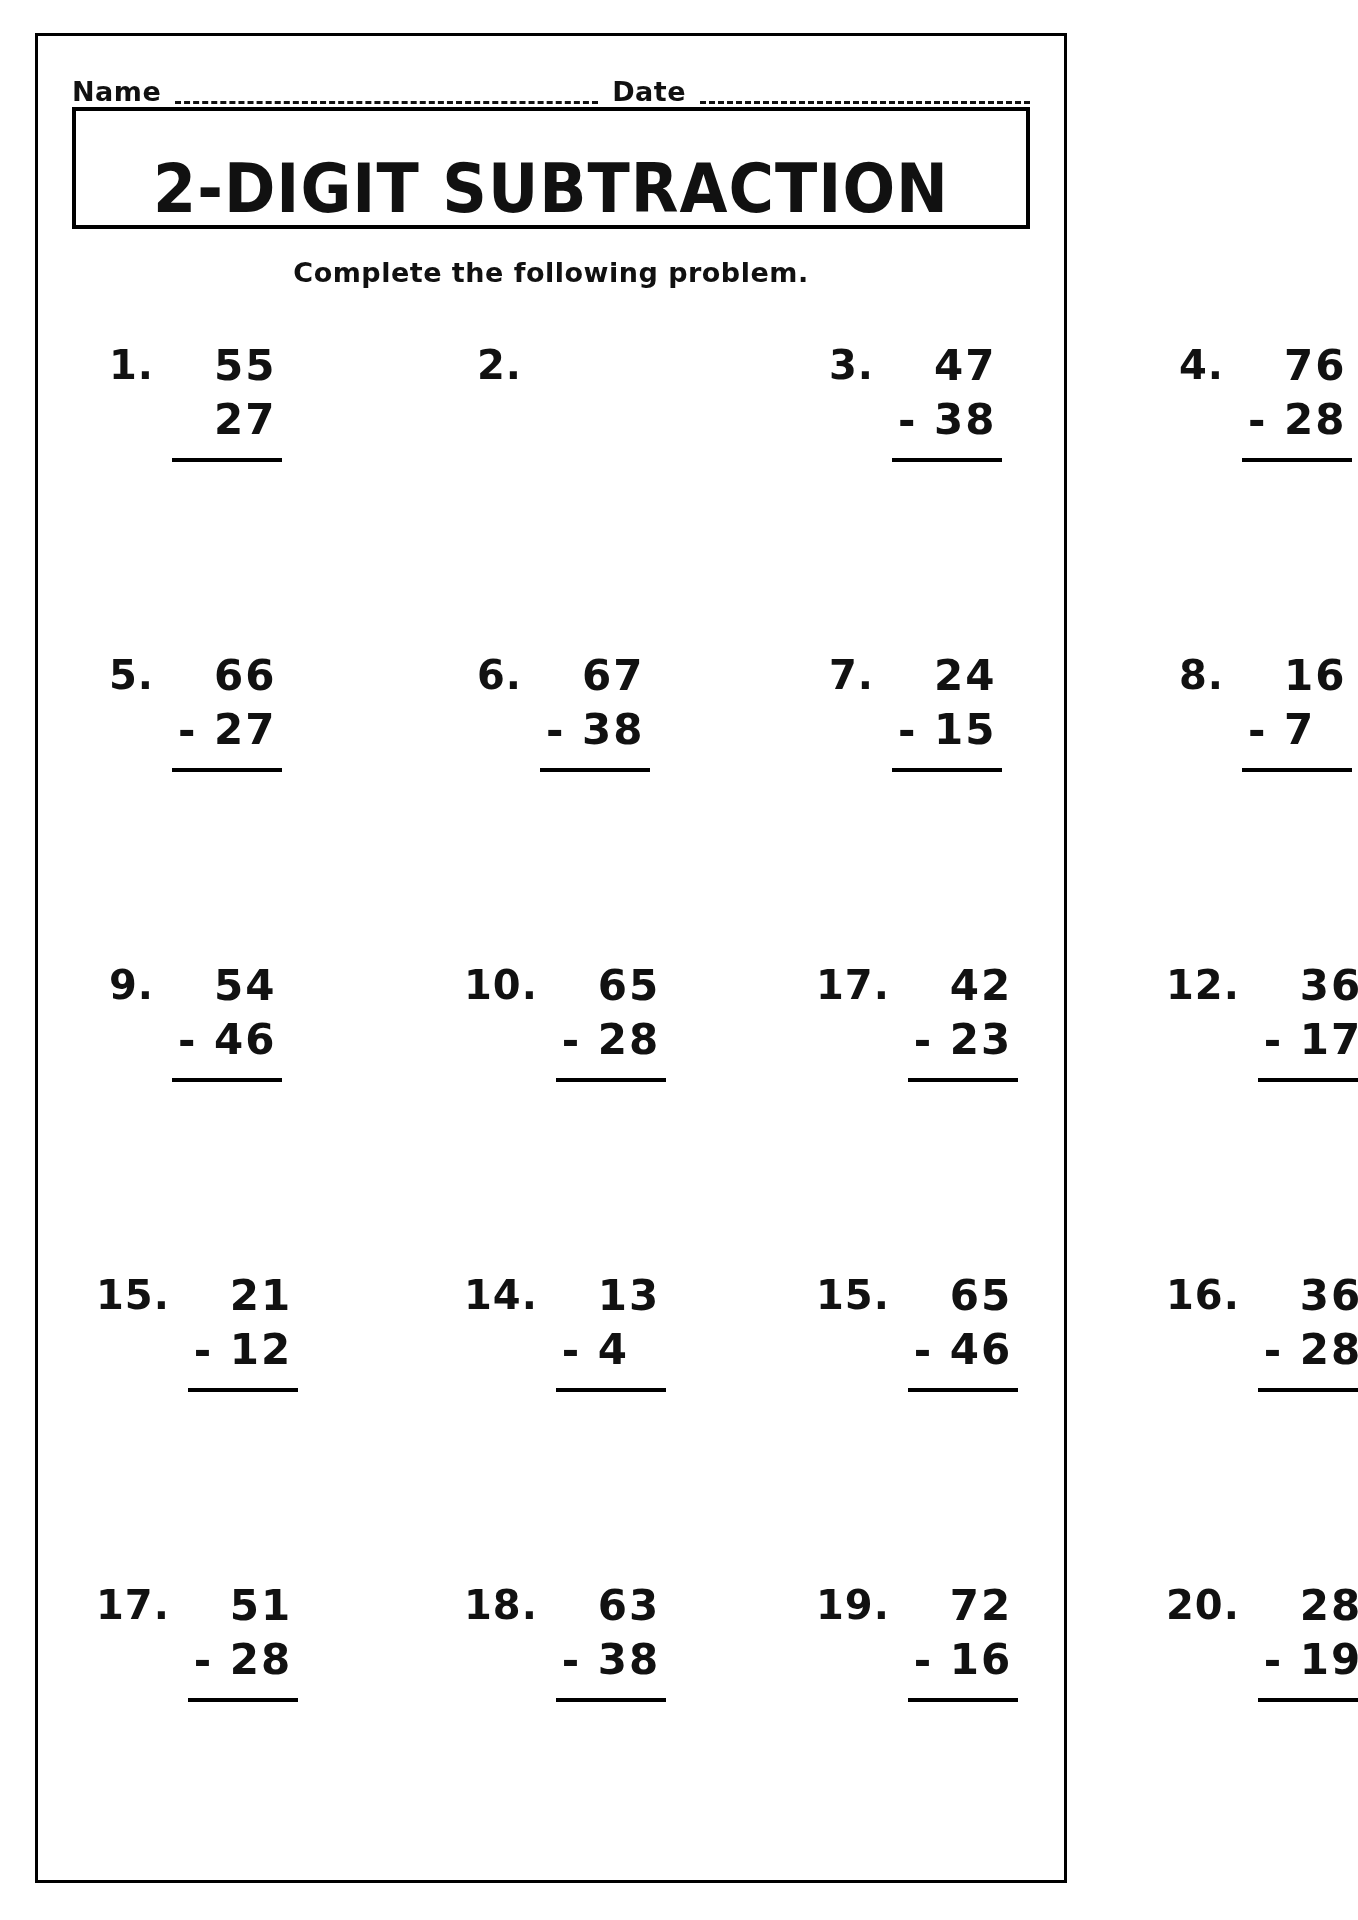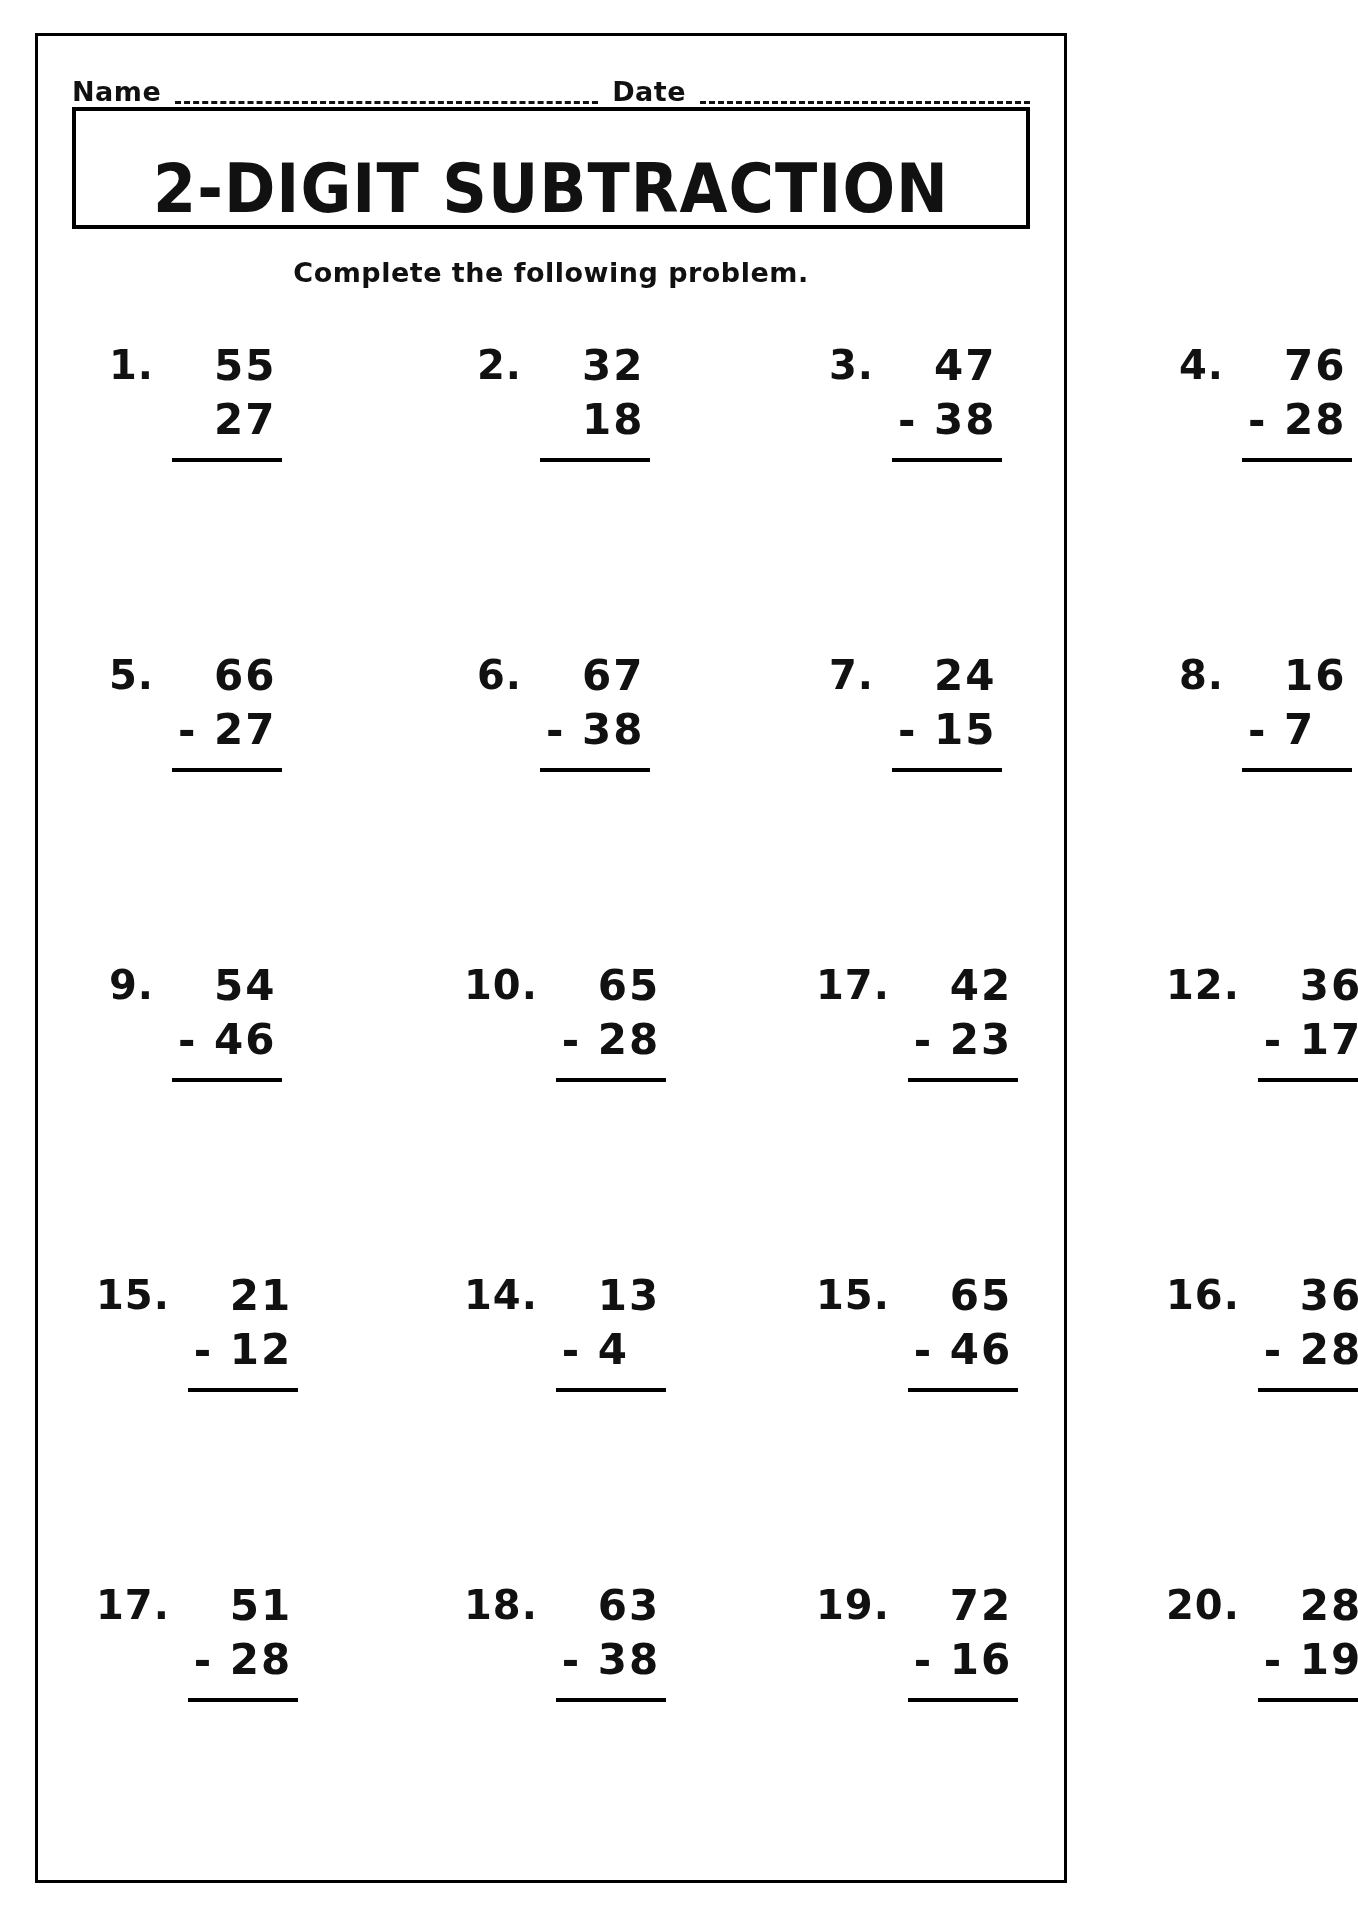--- a/index.html
+++ b/index.html
@@ -143,31 +143,20 @@
       </div>
       <div class="num-row">
         <span class="op"></span>
         <span class="val">27</span>
       </div>
       <div class="answer-line"></div>
     </div>
   </div>
       <div class="problem">
     <span class="pnum">2.</span>
-    <div class="stack">
-      <div class="num-row">
-        <span class="op"></span>
-        <span class="val">32</span>
-      </div>
-      <div class="num-row">
-        <span class="op"></span>
-        <span class="val">18</span>
-      </div>
-      <div class="answer-line"></div>
-    </div>
   </div>
       <div class="problem">
     <span class="pnum">3.</span>
     <div class="stack">
       <div class="num-row">
         <span class="op"></span>
         <span class="val">47</span>
       </div>
       <div class="num-row">
         <span class="op">-</span>

